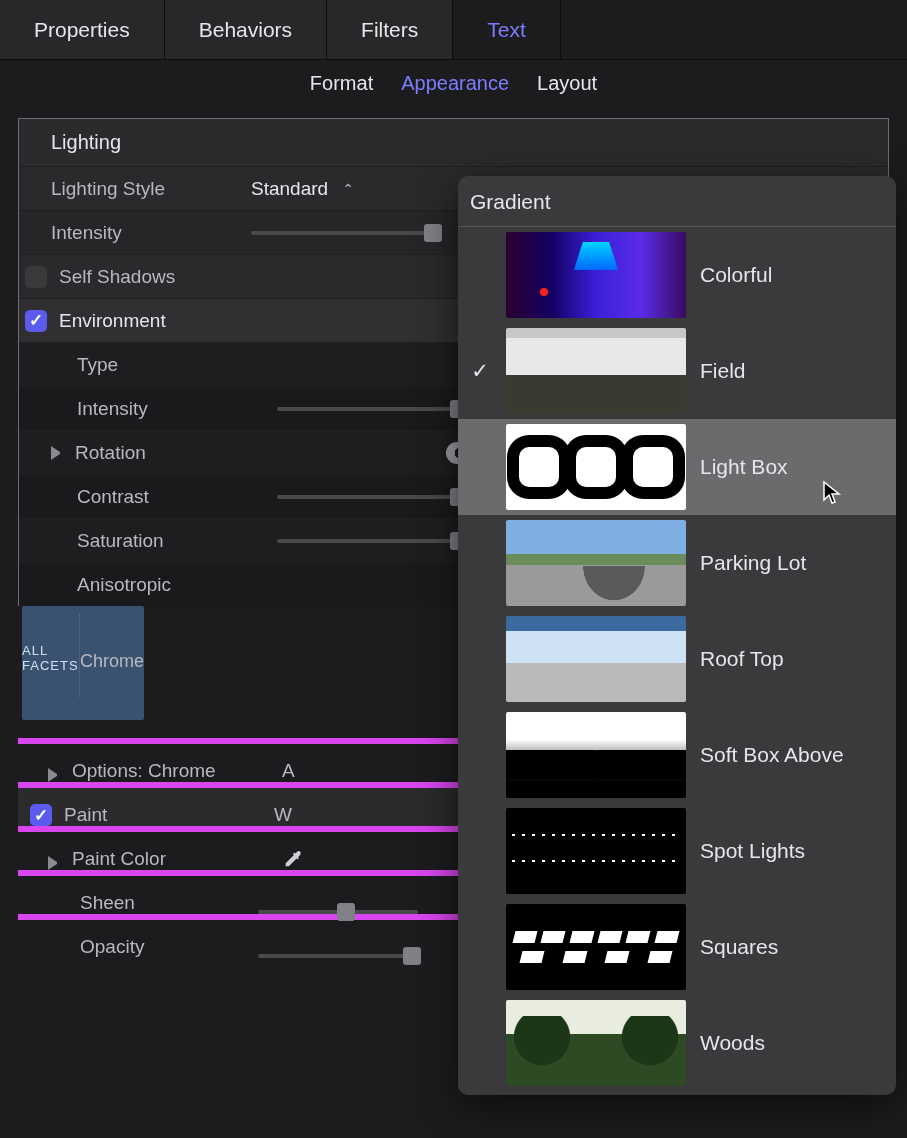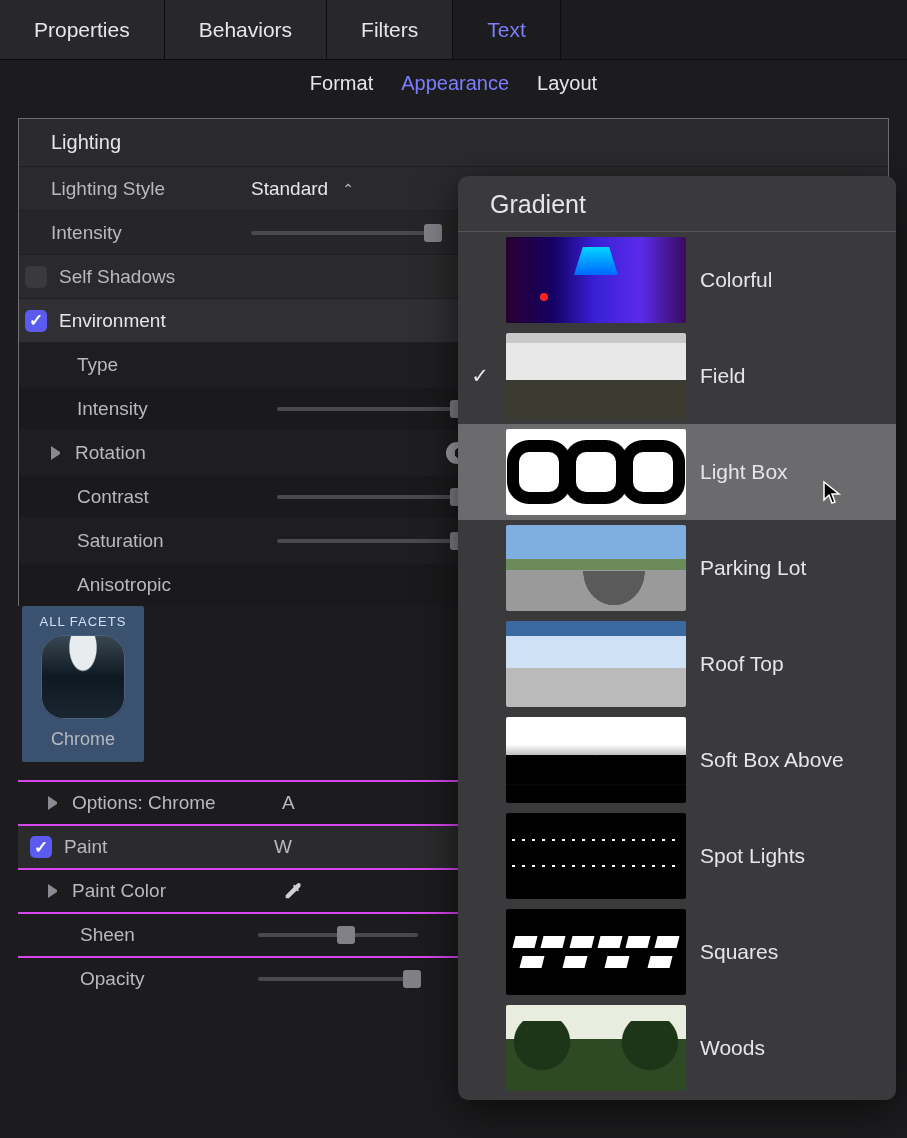--- a/index.html
+++ b/index.html
@@ -138,57 +138,57 @@
   }
   .section-header{
     padding:14px 0 10px 40px;font-size:20px;color:var(--text-bright);
   }
   .facet-tile{
     width:122px;
     background:var(--facet-bg);
     border-radius:2px;
     margin-left:4px;
     padding:8px 0 12px 0;
-    display:flex;flex-direction:column;align-items:center;
+    display:flex;flex-direction:row;align-items:center;
   }
   .facet-tile .tab-label{
     font-size:13px;letter-spacing:1px;color:#cde0f5;margin-bottom:6px;
   }
   .swatch{
     width:84px;height:84px;border-radius:22px;
     background:radial-gradient(ellipse at 50% 15%, #e8ecef 0 22%, transparent 24%),
                linear-gradient(180deg,#3a4853 0%, #0e1a22 50%, #1a2630 100%);
     margin-bottom:10px;
     box-shadow:inset 0 0 0 1px #4a6180;
   }
   .swatch-name{color:var(--text);font-size:18px;}
   .row2{
-    display:flex;align-items:center;height:44px;padding-left:30px;
-    border-top:2px solid #d946ef;color:var(--text);
+    display:flex;align-items:flex-end;height:44px;padding-left:30px;
+    border-top:6px solid #d946ef;color:var(--text);
   }
   .row2 .label{flex:0 0 210px;}
   .eyedrop{
     width:22px;height:22px;display:inline-block;
   }
 
   
   .popup{
     position:absolute;
     left:458px;top:176px;
     width:438px;
     background:var(--popup);
     border-radius:10px;
     box-shadow:0 10px 40px rgba(0,0,0,.6);
     overflow:hidden;
     z-index:50;
     padding-bottom:4px;
   }
   .popup-header{
-    padding:14px 24px 12px 32px;
-    font-size:25px;color:var(--text-bright);
+    padding:14px 24px 12px 12px;
+    font-size:21px;color:var(--text-bright);
     border-bottom:1px solid #555558;
   }
   .popup-item{
     display:flex;align-items:center;
     height:96px;
     padding:0 20px 0 10px;
     gap:14px;
     color:var(--text-bright);
     font-size:21px;
   }

